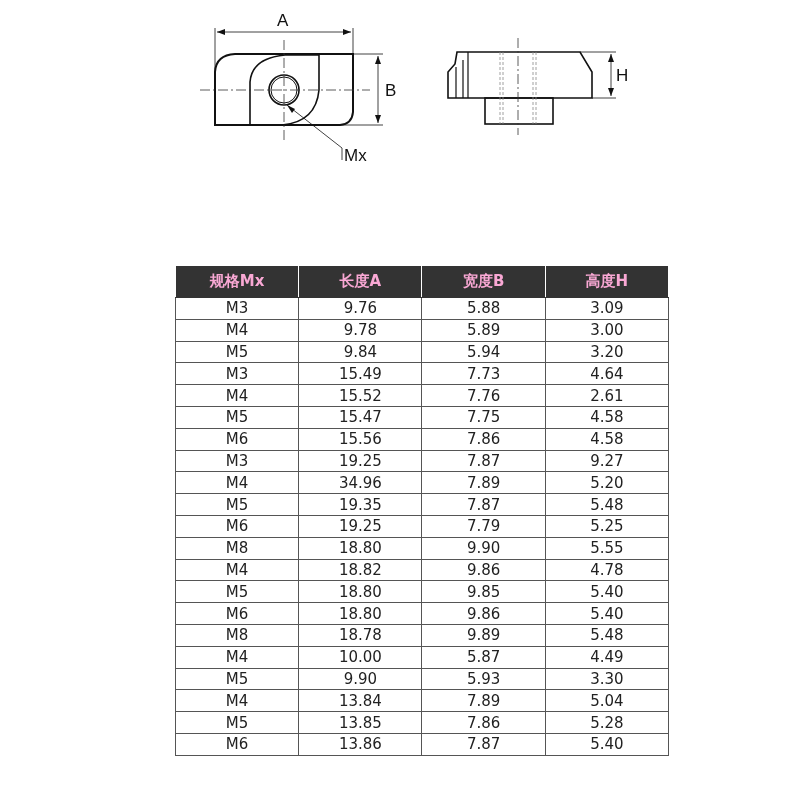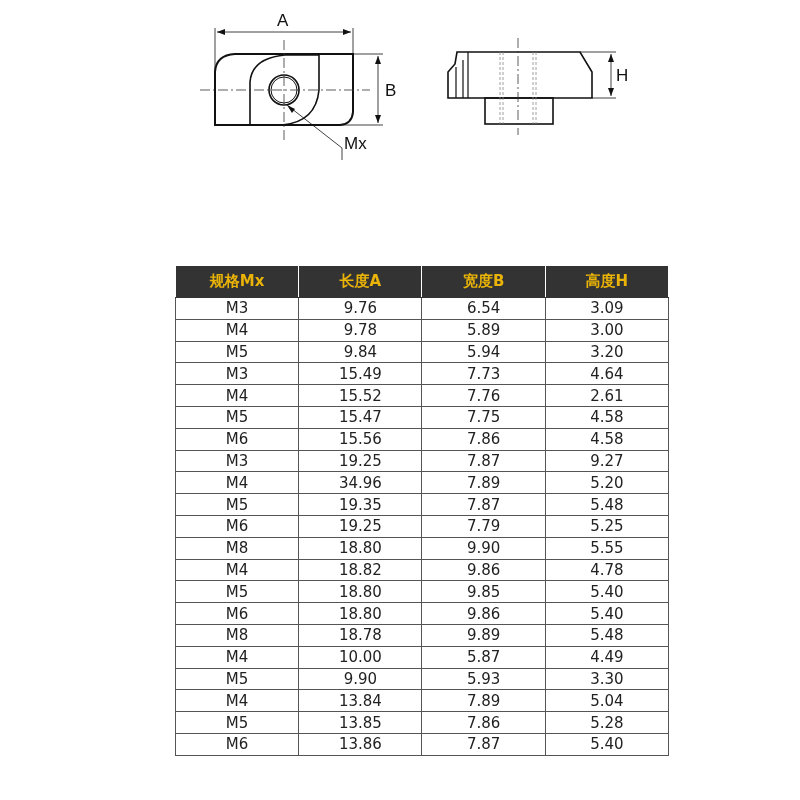--- a/index.html
+++ b/index.html
@@ -6,21 +6,21 @@
     body { width: 800px; height: 800px; position: relative; overflow: hidden; font-family: "DejaVu Sans", sans-serif; }
     .diagram { position: absolute; left: 0; top: 0; width: 800px; height: 200px; }
     .diagram svg { position: absolute; left: 0; top: 0; }
     .dim-label { position: absolute; font-family: "Liberation Sans", sans-serif; font-size: 17px; color: #111; }
     table.spec {
       position: absolute; left: 175px; top: 265px;
       border-collapse: collapse; width: 494px;
       font-family: "DejaVu Sans", sans-serif;
     }
     table.spec th {
-      background: #333333; color: #eab308; font-weight: bold; font-size: 15px;
+      background: #333333; color: #f9a8d4; font-weight: bold; font-size: 15px;
       height: 31px; border: 1px solid #ffffff; border-bottom: 1px solid #333;
       text-align: center; padding: 0;
     }
     table.spec td {
       height: 20.8px; border: 1px solid #555; text-align: center;
       font-size: 15px; color: #222; padding: 0; line-height: 20px;
     }
     table.spec col { width: 123.5px; }
   </style>
 </head>
@@ -79,21 +79,21 @@
       <polygon points="351,32 343,29 343,35"></polygon>
       <polygon points="378,56 375,64 381,64"></polygon>
       <polygon points="378,123 375,115 381,115"></polygon>
       <polygon points="287,105 292,113 295,109"></polygon>
       <polygon points="611,54 608,62 614,62"></polygon>
       <polygon points="611,96 608,88 614,88"></polygon>
     </g>
   </svg>
   <span class="dim-label" style="left:277px;top:11px;">A</span>
   <span class="dim-label" style="left:385px;top:81px;">B</span>
-  <span class="dim-label" style="left:344px;top:134px;">Mx</span>
+  <span class="dim-label" style="left:344px;top:146px;">Mx</span>
   <span class="dim-label" style="left:616px;top:66px;">H</span>
 </div>
 
 <table class="spec">
   <colgroup>
       <col>
       <col>
       <col>
       <col>
     </colgroup>
@@ -102,21 +102,21 @@
       <th>规格Mx</th>
       <th>长度A</th>
       <th>宽度B</th>
       <th>高度H</th>
     </tr>
   </thead>
   <tbody id="tbody">
       <tr>
         <td>M3</td>
         <td>9.76</td>
-        <td>6.54</td>
+        <td>5.88</td>
         <td>3.09</td>
       </tr>
       <tr>
         <td>M4</td>
         <td>9.78</td>
         <td>5.89</td>
         <td>3.00</td>
       </tr>
       <tr>
         <td>M5</td>

